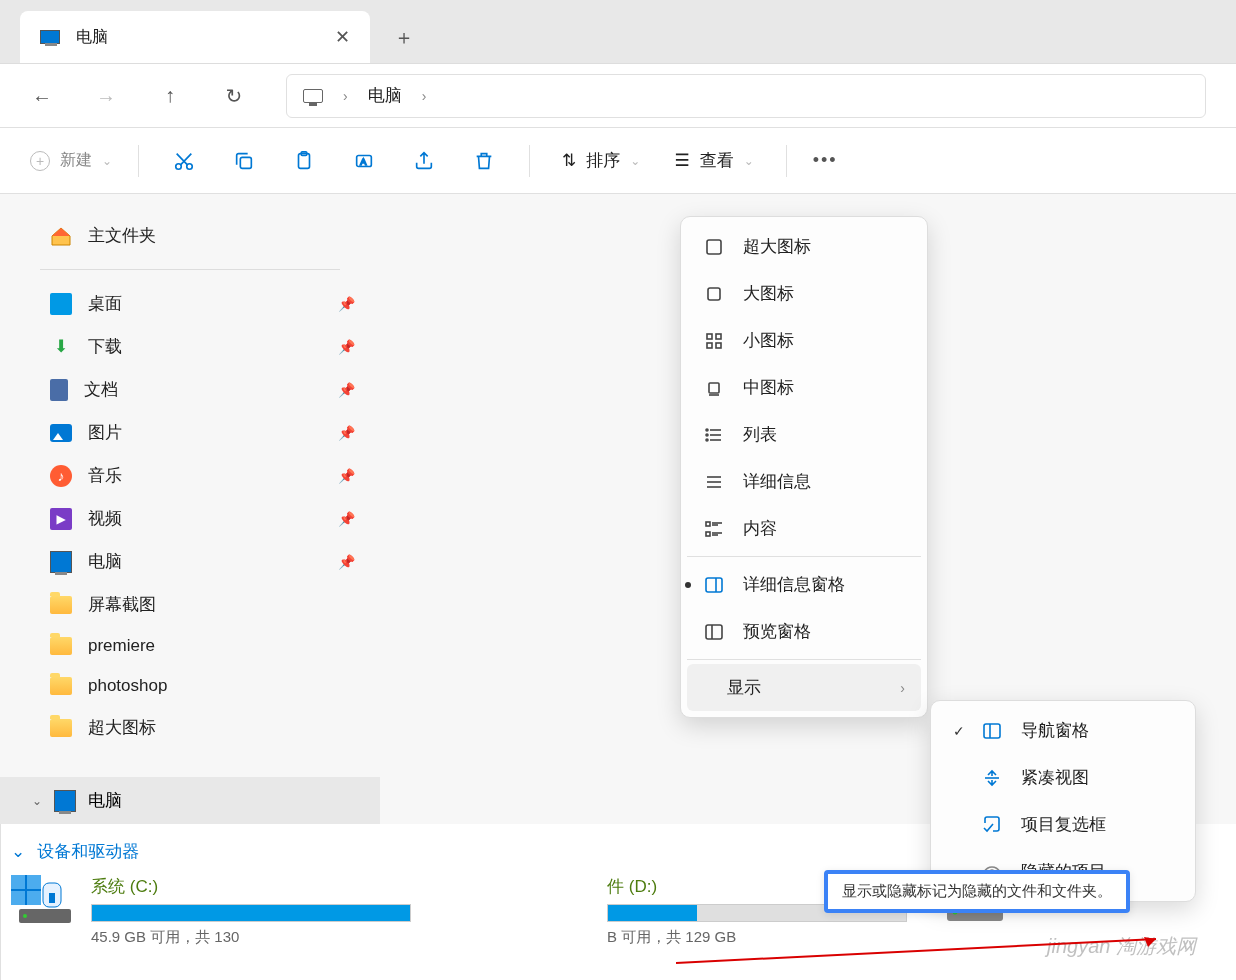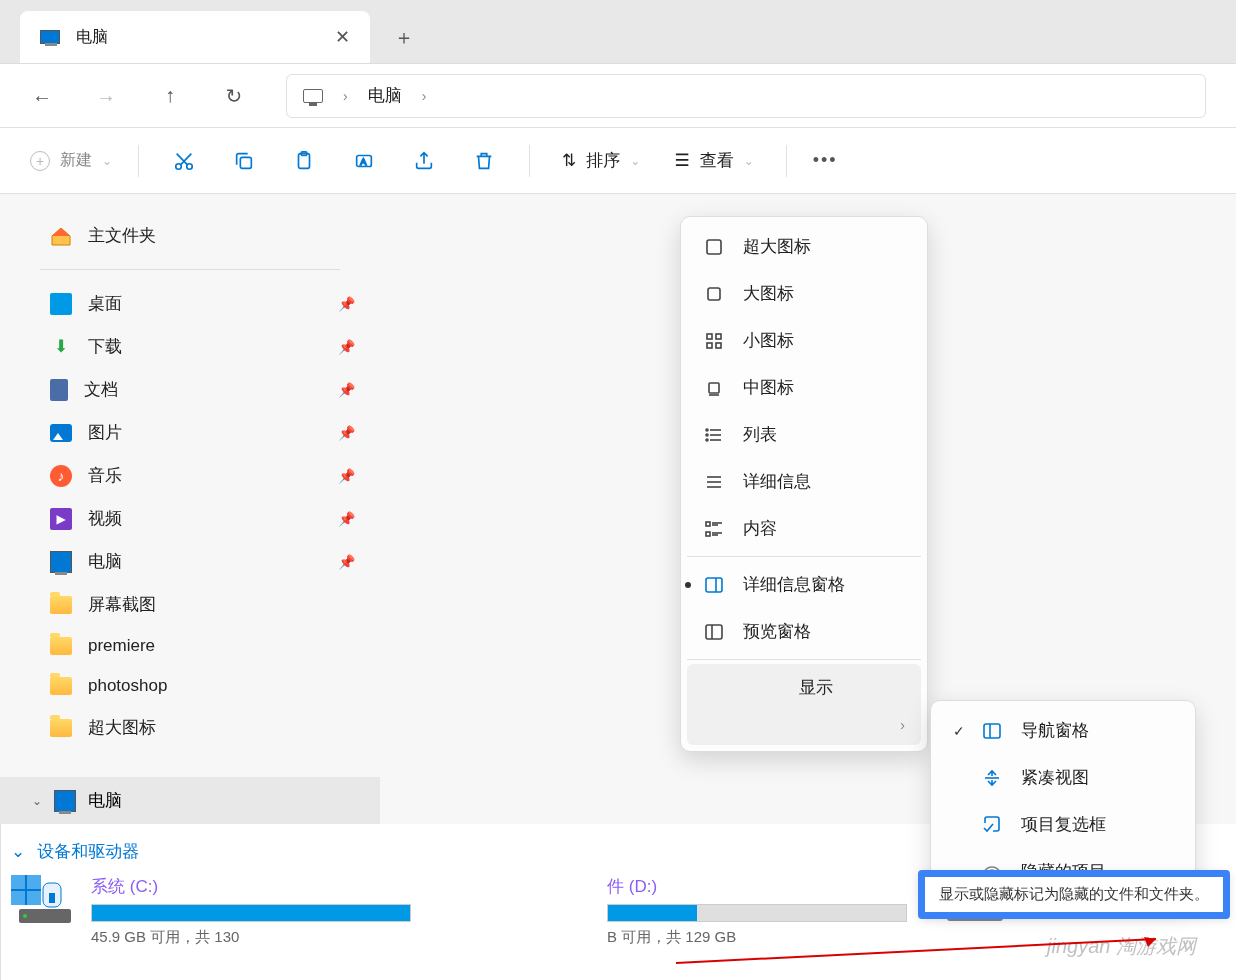--- a/index.html
+++ b/index.html
@@ -45,40 +45,40 @@
     .sb-divider { height: 1px; background: #ddd; margin: 12px 40px; }
     .sb-tree { display: flex; align-items: center; padding: 12px 32px; gap: 12px; font-size: 17px; background: #e8e8e8; }
     .sb-chev { font-size: 12px; color: #666; }
     
     .content { flex: 1; background: #fff; padding: 16px 0 0 10px; border-left: 1px solid #e0e0e0; position: relative; overflow: hidden; }
     .section-header { display: flex; align-items: center; gap: 12px; color: #555; font-size: 17px; margin-bottom: 12px; cursor: pointer; }
     .drives { display: flex; gap: 36px; }
     .drive { display: flex; gap: 16px; width: 400px; }
     .drive-icon { width: 64px; height: 50px; position: relative; flex-shrink: 0; }
     .drive-info { flex: 1; }
-    .drive-name { font-size: 17px; color: #8b5cf6; margin-bottom: 6px; }
+    .drive-name { font-size: 17px; color: #4d7c0f; margin-bottom: 6px; }
     .drive-bar { height: 18px; background: #dfdfdf; border: 1px solid #ccc; margin-bottom: 6px; }
     .drive-fill { height: 100%; background: #0099e5; }
     .drive-text { font-size: 15px; color: #666; }
     
     
     .menu { position: absolute; background: #fdfdfd; border: 1px solid #ddd; border-radius: 10px; box-shadow: 0 8px 24px rgba(0,0,0,0.15); padding: 6px; z-index: 100; }
     .menu-1 { top: 216px; left: 680px; width: 248px; }
     .menu-2 { top: 700px; left: 930px; width: 266px; }
     .menu-item { display: flex; align-items: center; padding: 12px 16px; gap: 18px; font-size: 17px; color: #222; border-radius: 6px; cursor: pointer; position: relative; }
     .menu-item.hover { background: #f0f0f0; }
     .menu-item .bullet { position: absolute; left: -2px; width: 6px; height: 6px; background: #333; border-radius: 50%; }
     .menu-item .check { color: #333; font-size: 14px; width: 16px; }
     .menu-ico { width: 22px; height: 22px; display: flex; align-items: center; justify-content: center; color: #444; flex-shrink: 0; }
     .menu-ico svg { width: 20px; height: 20px; }
     .menu-ico.blue { color: #0078d4; }
     .menu-divider { height: 1px; background: #e0e0e0; margin: 4px 0; }
     .menu-arrow { margin-left: auto; color: #888; font-size: 14px; }
     
-    .tooltip { position: absolute; top: 870px; left: 918px; background: #fff; border: 7px solid #3b82f6; padding: 8px 14px; font-size: 15px; color: #333; border-radius: 4px; box-shadow: 0 2px 8px rgba(0,0,0,0.1); z-index: 101; }
+    .tooltip { position: absolute; top: 870px; left: 824px; background: #fff; border: 4px solid #3b82f6; padding: 8px 14px; font-size: 15px; color: #333; border-radius: 4px; box-shadow: 0 2px 8px rgba(0,0,0,0.1); z-index: 101; }
     
     .watermark { position: absolute; bottom: 20px; right: 40px; color: rgba(150,150,150,0.6); font-size: 20px; z-index: 50; pointer-events: none; font-style: italic; }
     .annotation-line { position: absolute; top: 937px; left: 676px; width: 490px; height: 30px; z-index: 60; pointer-events: none; }
     
     .folder-ico { width: 22px; height: 18px; background: linear-gradient(#ffd868, #ffb93e); border-radius: 2px; position: relative; }
     .folder-ico::before { content:''; position: absolute; top: -4px; left: 0; width: 10px; height: 4px; background: #ffd868; border-radius: 2px 2px 0 0; }
     .gallery-ico { width: 22px; height: 18px; background: #0078d4; border-radius: 3px; position: relative; }
     .gallery-ico::after { content:''; position:absolute; bottom:2px; left:3px; width:0; height:0; border-left:5px solid transparent; border-right:5px solid transparent; border-bottom:7px solid #fff; }
   </style>
 </head>
@@ -373,21 +373,21 @@
   <div class="menu-item">
     <span class="menu-ico">
         <svg viewBox="0 0 20 20" fill="none" stroke="currentColor" stroke-width="1.6">
           <rect x="2" y="3" width="16" height="14" rx="2"></rect>
           <line x1="8" y1="3" x2="8" y2="17"></line>
         </svg>
       </span>
     <span>预览窗格</span>
   </div>
   <div class="menu-divider"></div>
-  <div class="menu-item hover" style="justify-content:center;padding-left:40px;flex-direction:column;">
+  <div class="menu-item hover" style="justify-content:center;padding-left:40px;">
     <span>显示</span>
     <span class="menu-arrow">›</span>
   </div>
 </div>
 
 <div class="menu menu-2">
   <div class="menu-item">
     <span class="check">✓</span>
     <span class="menu-ico blue" style="margin-left:-6px;">
         <svg viewBox="0 0 20 20" fill="none" stroke="currentColor" stroke-width="1.6">

